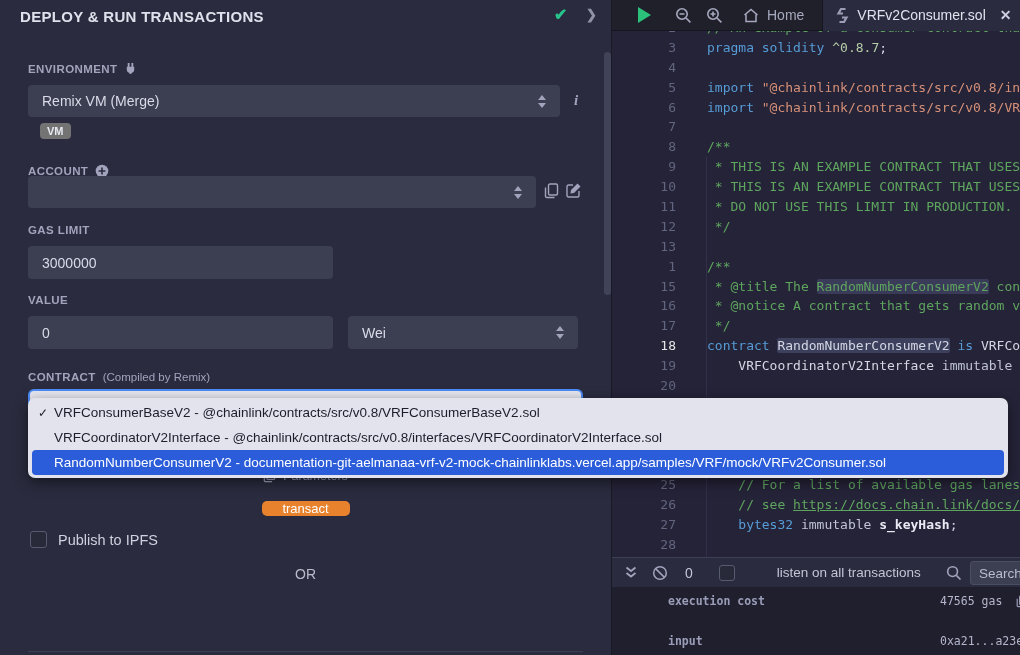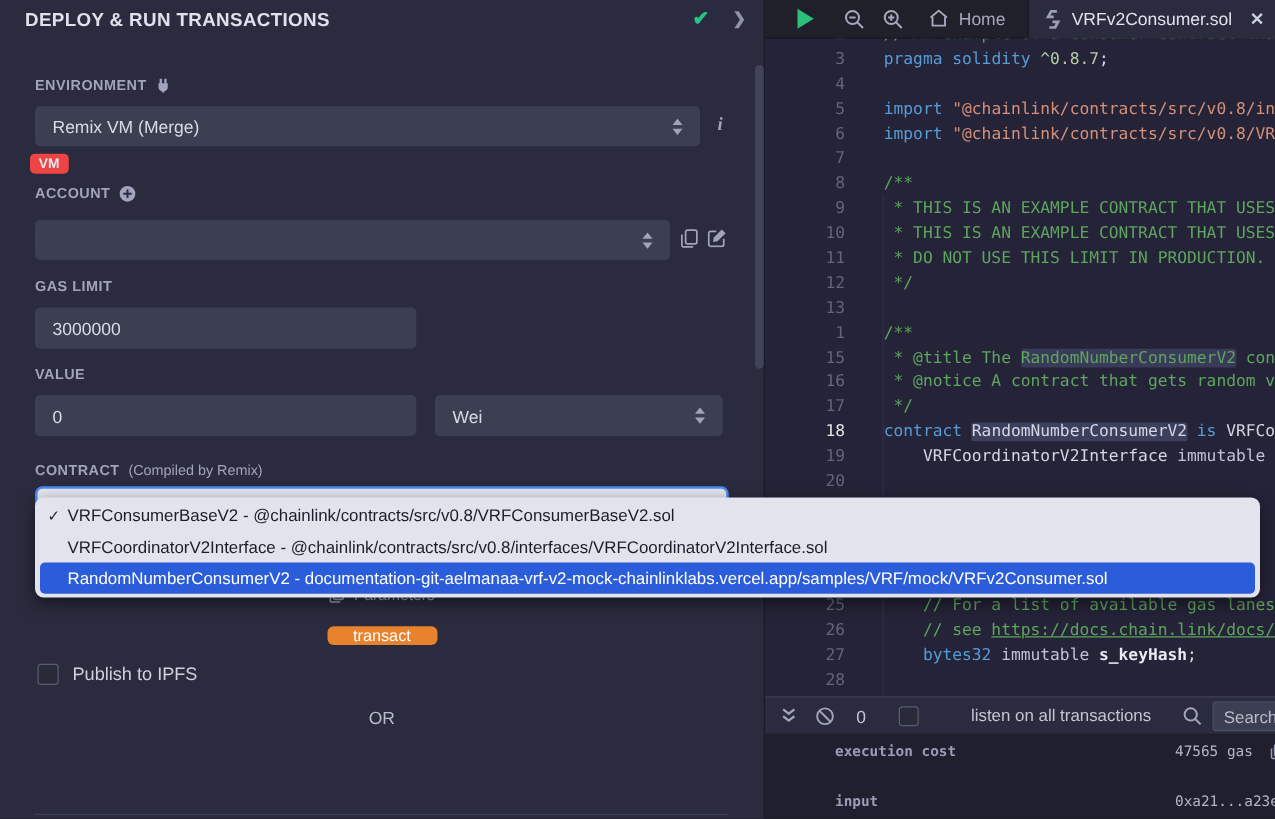--- a/index.html
+++ b/index.html
@@ -24,21 +24,21 @@
             font-size:14px; display:flex; align-items:center; padding:0 14px; color:#d9dbe8; }
   .tinput { font-family:"Liberation Sans", sans-serif; }
   input.tinput::placeholder { color:#7b7e95; }
   input.tinput { outline:none; }
 
   .updown { margin-left:auto; display:flex; flex-direction:column; gap:3px; align-items:center; }
   .updown i { display:block; width:0; height:0; border-left:4px solid transparent; border-right:4px solid transparent; }
   .updown i.u { border-bottom:5px solid #a2a3bd; }
   .updown i.d { border-top:5px solid #a2a3bd; }
 
-  .vm-badge { left:24px; top:123px; background:#ef4444; color:#e7e8f1; font-size:11px;
+  .vm-badge { left:40px; top:123px; background:#737373; color:#e7e8f1; font-size:11px;
               font-weight:700; padding:2px 7px; border-radius:4px; }
 
   .icon-btn { color:#a2a3bd; cursor:pointer; }
   .info-i { font-family:"Liberation Serif", serif; font-style:italic; font-weight:700;
             font-size:15px; color:#a2a3bd; }
 
   .contract-select { left:28px; top:389px; width:555px; height:34px; border:2px solid #4b8bf4;
                      border-radius:6px; background:#e7e7f1; z-index:5; }
 
   
@@ -71,21 +71,21 @@
   .ataddr-input { flex:1; border-radius:0 4px 4px 0; font-size:13.5px; }
 
   .panel-divider { left:28px; top:651px; width:555px; height:1px; background:#3b3e54; }
 
   
   .ed-toolbar { left:612px; top:0; width:408px; height:31px; background:#1f2029;
                 display:flex; align-items:center; border-bottom:1px solid #15161f; }
   .play { margin-left:26px; width:0; height:0; border-top:8px solid transparent;
           border-bottom:8px solid transparent; border-left:13px solid #2bc17a; cursor:pointer; }
   .tb-ico { color:#a6a8bf; cursor:pointer; display:flex; align-items:center; }
-  .home-tab { display:flex; align-items:flex-start; gap:8px; color:#a6a8bf; font-size:14px;
+  .home-tab { display:flex; align-items:center; gap:8px; color:#a6a8bf; font-size:14px;
               margin-left:20px; cursor:pointer; }
   .file-tab { margin-left:18px; height:31px; background:#2a2b3e; display:flex; align-items:center;
               padding:0 13px; gap:8px; border-left:1px solid #15161f; flex:1; cursor:pointer; }
   .file-tab .lbl { color:#e0e2ee; font-size:14px; }
   .tab-close { color:#ccd0e0; font-size:14px; font-weight:700; cursor:pointer; margin-left:6px; }
 
   
   .editor { left:612px; top:31px; width:408px; height:526px; background:#252338; overflow:hidden; }
   .code-rows { margin-top:-13px; }
   .crow { display:flex; height:19.9px; line-height:19.9px; white-space:pre;
@@ -146,21 +146,21 @@
     <div class="abs select" style="left:28px; top:85px; width:532px; height:32px;">
       <span>Remix VM (Merge)</span>
       <span class="updown">
           <i class="u"></i>
           <i class="d"></i>
         </span>
     </div>
     <span class="abs info-i" style="left:574px; top:92px;">i</span>
     <div class="abs vm-badge">VM</div>
 
-    <div class="abs flabel" style="left:28px; top:148px;text-align:center;">
+    <div class="abs flabel" style="left:28px; top:164px;text-align:center;">
       <span>ACCOUNT</span>
       <span class="icon-btn">
         <svg width="14" height="14" viewBox="0 0 14 14">
             <circle cx="7" cy="7" r="6.3" fill="#a2a3bd"></circle>
             <path d="M7 3.6v6.8M3.6 7h6.8" stroke="#2a2b3e" stroke-width="1.6"></path>
           </svg>
       </span>
     </div>
     <div class="abs select" style="left:28px; top:176px; width:508px; height:32px;">
       <span class="updown">

